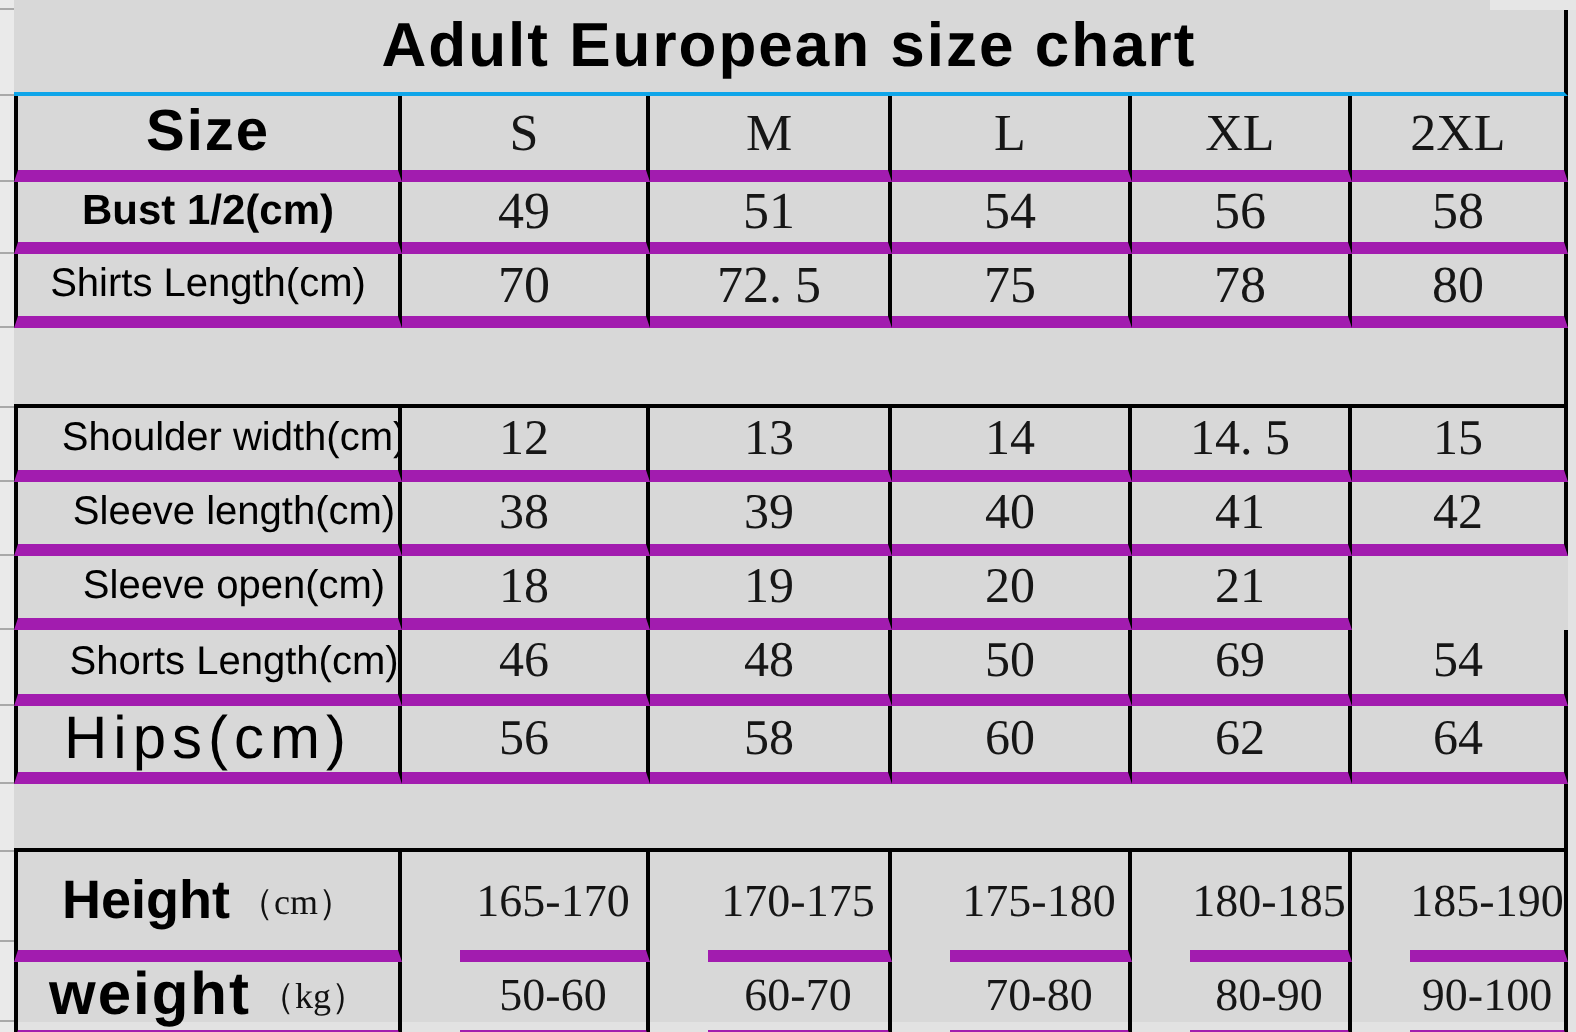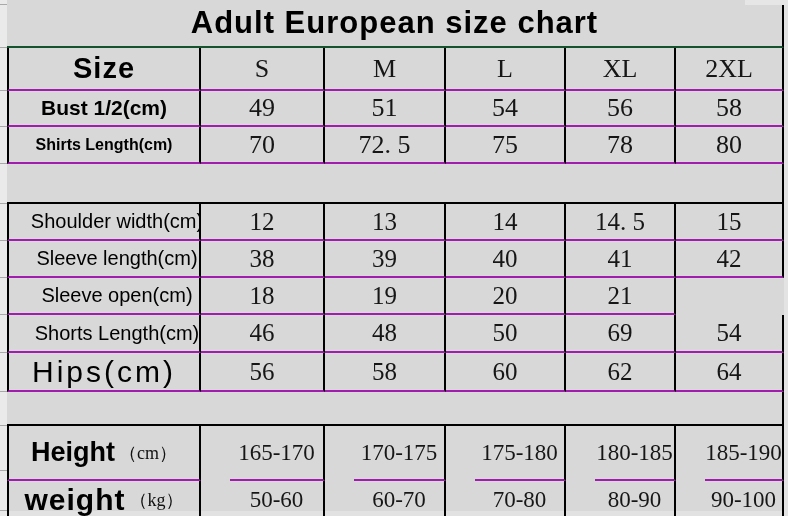--- a/index.html
+++ b/index.html
@@ -18,23 +18,23 @@
   .bottom-light{position:absolute;left:7px;top:511px;width:777px;height:5px;background:#e2e2e2;z-index:1;}
 
   .table{position:absolute;left:7px;top:0;width:777px;z-index:2;}
   .row{box-sizing:border-box;width:777px;}
   .cols{display:grid;grid-template-columns:194px 124px 121px 120px 110px 108px;}
   .cell{
     box-sizing:border-box;display:flex;align-items:center;justify-content:center;
     border-right:2px solid #000;overflow:hidden;white-space:nowrap;
   }
   .cell.first{border-left:2px solid #000;}
-  .bordered{border-bottom:2px solid #a21caf;}
-
-  .title-row{height:48px;border-bottom:2px solid #14532d;border-right:2px solid #000;
+  .bordered{border-bottom:6px solid #a21caf;}
+
+  .title-row{height:48px;border-bottom:2px solid #0ea5e9;border-right:2px solid #000;
     display:flex;align-items:center;justify-content:center;}
   .title-text{font-weight:bold;font-size:31px;letter-spacing:1px;}
 
   .header-row{height:43px;}
   .size-label{font-weight:bold;font-size:29px;letter-spacing:1px;}
   .size-cell{font-family:"Liberation Serif", serif;font-size:26px;color:#161616;}
 
   .num{font-family:"Liberation Serif", serif;color:#161616;}
   .num-lg{font-size:26px;text-align:center;}
   .num-md{font-size:25px;}
@@ -44,21 +44,21 @@
   .r-shirts{height:37px;}
   .gap1{height:40px;border-bottom:2px solid #000;border-right:2px solid #000;}
   .r-shoulder,.r-sleevelen,.r-sleeveopen{height:37px;}
   .r-shorts{height:38px;}
   .r-hips{height:39px;}
   .gap2{height:34px;border-bottom:2px solid #000;border-right:2px solid #000;}
   .r-height{height:55px;}
   .r-weight{height:40px;}
 
   .lbl-bold-lg{font-weight:bold;font-size:21px;}
-  .lbl-bold{font-weight:bold;font-size:16px;}
+  .lbl-bold{font-weight:normal;font-size:20px;}
   .lbl-reg{font-size:20px;padding-left:26px;}
   .lbl-wide{font-size:30px;letter-spacing:3px;}
   .lbl-height .main{font-weight:bold;font-size:27px;}
   .lbl-weight .main{font-weight:bold;font-size:30px;letter-spacing:1px;}
   .unit{font-family:"Liberation Serif", serif;font-size:18px;margin-left:4px;color:#111;}
 
   
   .stub-row{height:5px;}
   .stub-row .cell{border-right:1px solid #9a9a9a;border-left:none;background:#e2e2e2;}
   .stub-row .cell.first{border-left:1px solid #9a9a9a;}

